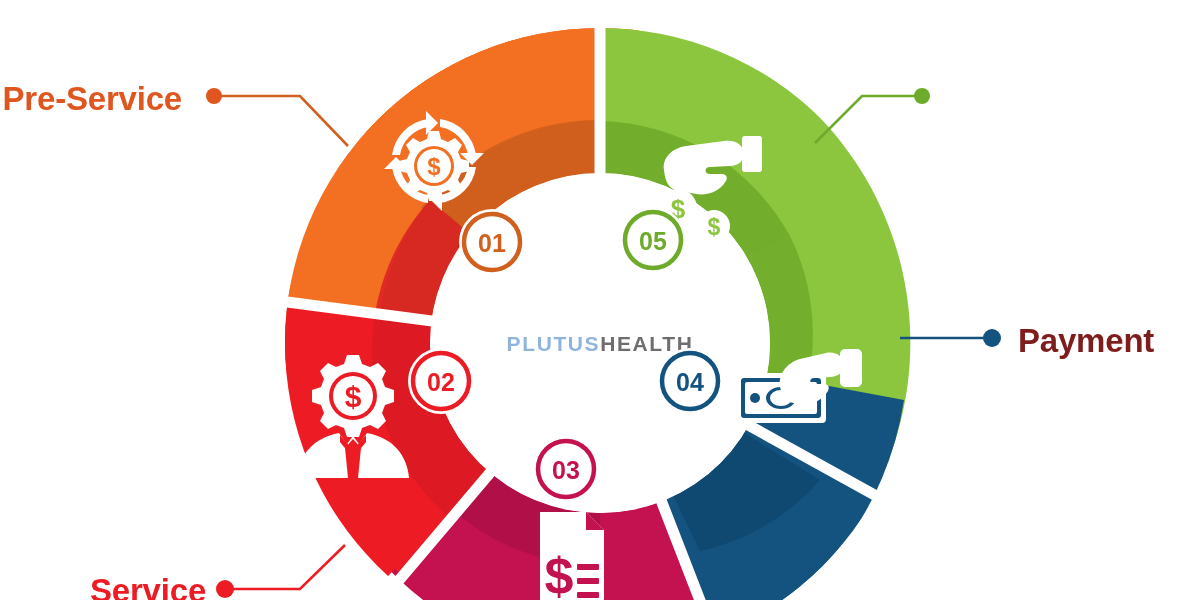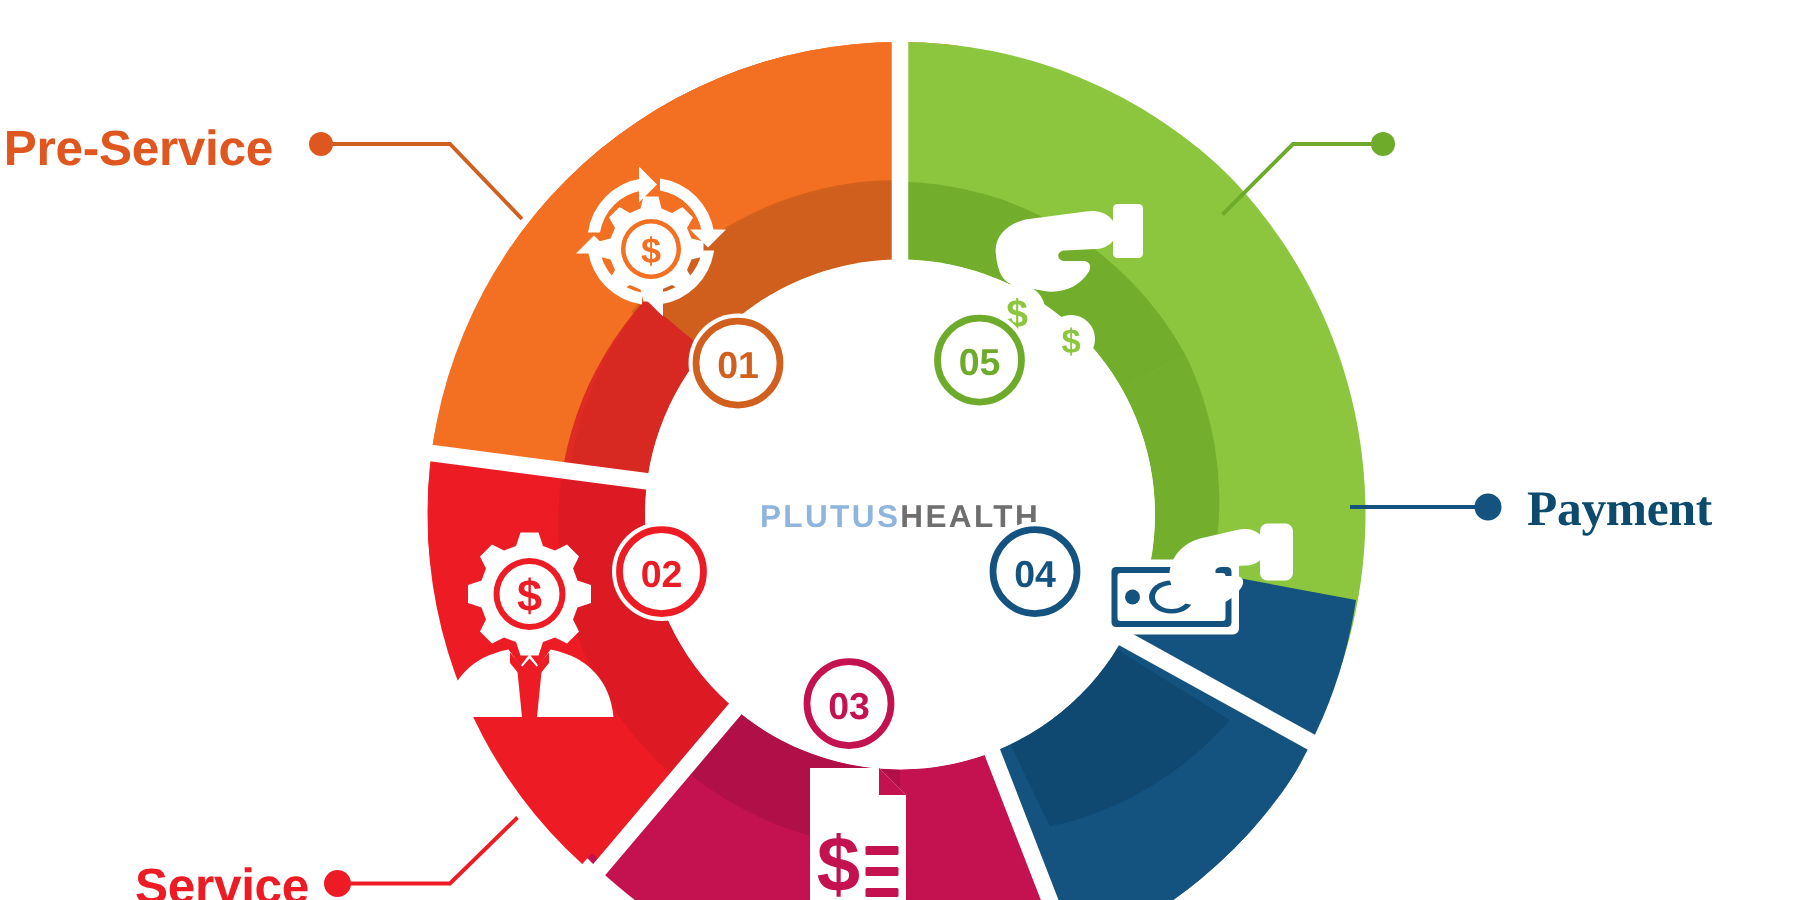--- a/index.html
+++ b/index.html
@@ -30,21 +30,21 @@
   .label-text {
     position: absolute;
     font-weight: bold;
     font-size: 33px;
     letter-spacing: -0.2px;
     white-space: nowrap;
     font-family: "Liberation Sans", sans-serif;
   }
   #label-pre-service  { right: 1018px; top: 80px; color: #E0561F; }
   #label-post-payment { left: 945px;  top: 80px; color: #5CA524; }
-  #label-payment      { left: 1018px; top: 322px; color: #0c4a6e; font-family: Liberation Serif, serif; }
+  #label-payment      { left: 1018px; top: 322px; color: #7f1d1d; }
   #label-service      { left: 90px;   top: 572px; color: #ED1C24; }
 
   .badge-num {
     font-weight: bold;
     font-size: 25px;
     font-family: "Liberation Sans", sans-serif;
   }
   .logo-plutus { font-size: 21px; font-weight: bold; letter-spacing: 1.6px; fill: #8FB4DD; font-family: "Liberation Sans", sans-serif; }
   .logo-health { font-size: 21px; font-weight: bold; letter-spacing: 1.6px; fill: #6E6E6E; font-family: "Liberation Sans", sans-serif; }
 </style>

